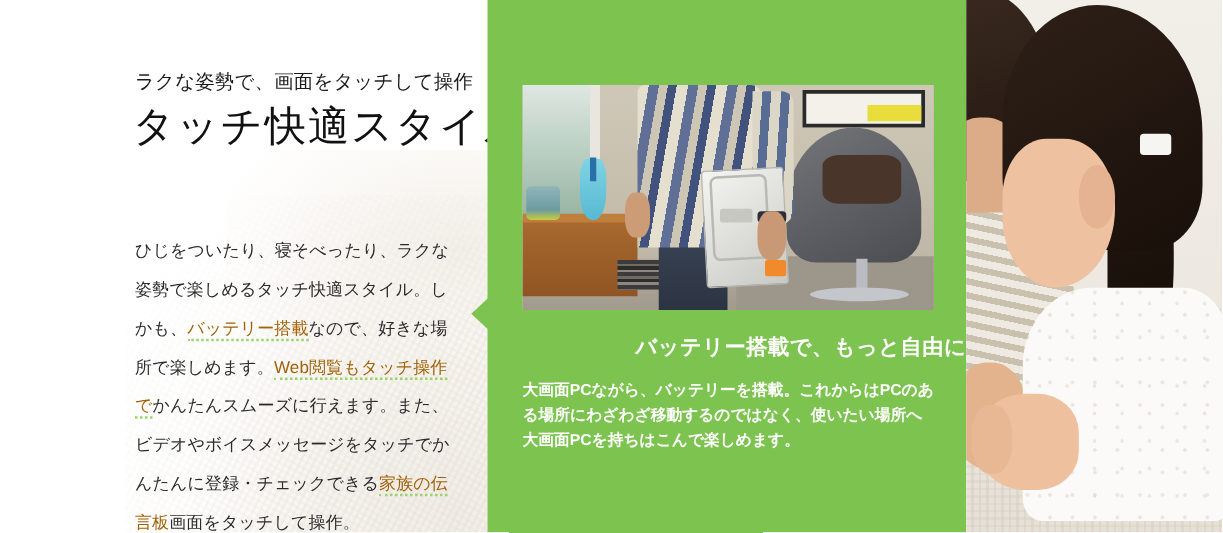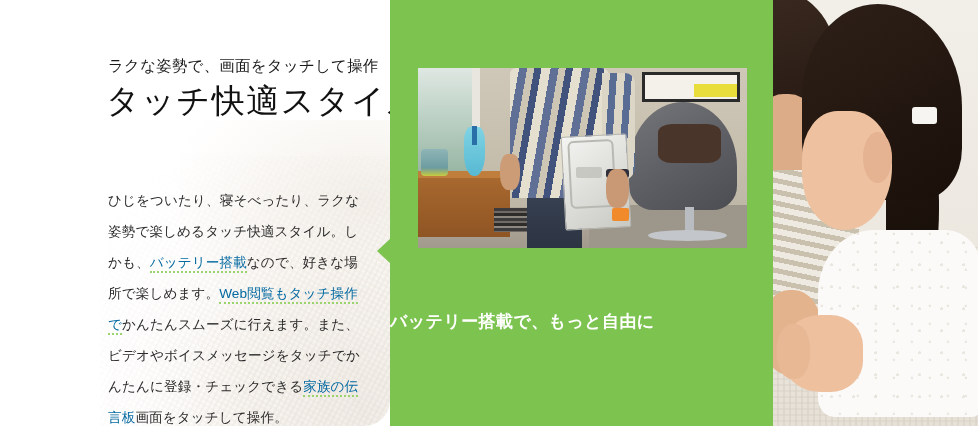--- a/index.html
+++ b/index.html
@@ -7,21 +7,21 @@
   body {
     font-family:"Liberation Sans","DejaVu Sans",sans-serif;
     background:#ffffff;
     position:relative;
   }
 
   
   #stage { position:relative; width:978px; height:426px; overflow:hidden; background:#fff; }
 
   
-  .left-panel { position:absolute; left:0; top:0; width:390px; height:426px; background:#ffffff; overflow:hidden;border-radius:26px; }
+  .left-panel { position:absolute; left:0; top:0; width:390px; height:426px; background:#ffffff; overflow:hidden; }
 
   
   .carpet-wash {
     position:absolute; right:-40px; bottom:-30px; width:330px; height:300px;
     background:
       repeating-linear-gradient(118deg, rgba(255,255,255,0) 0 3px, rgba(228,222,214,.55) 3px 5px),
       repeating-linear-gradient(28deg,  rgba(255,255,255,0) 0 3px, rgba(232,226,219,.5) 3px 5px),
       radial-gradient(circle at 78% 82%, #efeae3 0%, #f6f2ec 38%, rgba(255,255,255,0) 72%);
     -webkit-mask-image: radial-gradient(ellipse at 80% 85%, rgba(0,0,0,1) 0%, rgba(0,0,0,.85) 32%, rgba(0,0,0,.25) 62%, rgba(0,0,0,0) 86%);
     mask-image: radial-gradient(ellipse at 80% 85%, rgba(0,0,0,1) 0%, rgba(0,0,0,.85) 32%, rgba(0,0,0,.25) 62%, rgba(0,0,0,0) 86%);
@@ -43,21 +43,21 @@
     font-size:33px; line-height:1.18; color:#111; white-space:nowrap;
     letter-spacing:1.5px; font-weight:400;
   }
 
   
   .body-copy {
     position:absolute; left:108px; top:185px; width:262px;
     font-size:13.6px; line-height:31px; color:#2b2b2b; letter-spacing:.1px;
   }
   .body-copy .hl {
-    color:#0369a1;
+    color:#a16207;
     border-bottom:2px dotted #9bd36e;
     padding-bottom:1px;
   }
 
   
   .green-panel {
     position:absolute; left:390px; top:0; width:383px; height:426px;
     background:#7cc34f;
   }
   
@@ -113,22 +113,22 @@
   
   .p-chair  { position:absolute; right:3%; top:19%; width:33%; height:60%;
               background:linear-gradient(150deg,#75767a 0%,#5d5e63 55%,#4c4d52 100%);
               border-radius:58% 58% 26% 26% / 70% 70% 26% 26%; }
   .p-cushion{ position:absolute; right:8%; top:31%; width:19%; height:22%; background:#4a352b; border-radius:22%; }
   .p-stem   { position:absolute; right:16%; bottom:9%; width:3%; height:14%; background:#b9bcc0; }
   .p-base   { position:absolute; right:6%; bottom:4%; width:24%; height:6%; background:#c3c6ca; border-radius:50%; }
 
   
   .panel-title {
-    position:absolute; left:0; top:266px; width:383px; text-align:left;
-    font-size:17px; font-weight:700; color:#ffffff; letter-spacing:.4px;margin-top:44px;
+    position:absolute; left:0; top:266px; width:383px; text-align:right;
+    font-size:17px; font-weight:700; color:#ffffff; letter-spacing:.4px;
   }
   .panel-desc {
     position:absolute; left:28px; top:302px; width:330px;
     font-size:12.6px; line-height:20px; font-weight:700; color:#ffffff; letter-spacing:0;
   }
 
   
   .right-photo { position:absolute; left:773px; top:0; width:205px; height:426px; overflow:hidden; background:#efeae3; }
   .r-carpet { position:absolute; left:0; bottom:0; width:100%; height:42%;
               background:
@@ -201,20 +201,21 @@
         <div class="p-tabletIn"></div>
         <div class="p-logo"></div>
         <div class="p-handL"></div>
         <div class="p-watch"></div>
         <div class="p-handR"></div>
         <div class="p-orange"></div>
       </div>
     </div>
 
     <div class="panel-title">バッテリー搭載で、もっと自由に</div>
+    <p class="panel-desc">大画面PCながら、バッテリーを搭載。これからはPCのある場所にわざわざ移動するのではなく、使いたい場所へ大画面PCを持ちはこんで楽しめます。</p>
   </div>
 
   <div class="right-photo">
     <div class="r-bg"></div>
     <div class="r-carpet"></div>
     <div class="r-hairB"></div>
     <div class="r-faceB"></div>
     <div class="r-shirtB"></div>
     <div class="r-armB"></div>
     <div class="r-tailG"></div>

